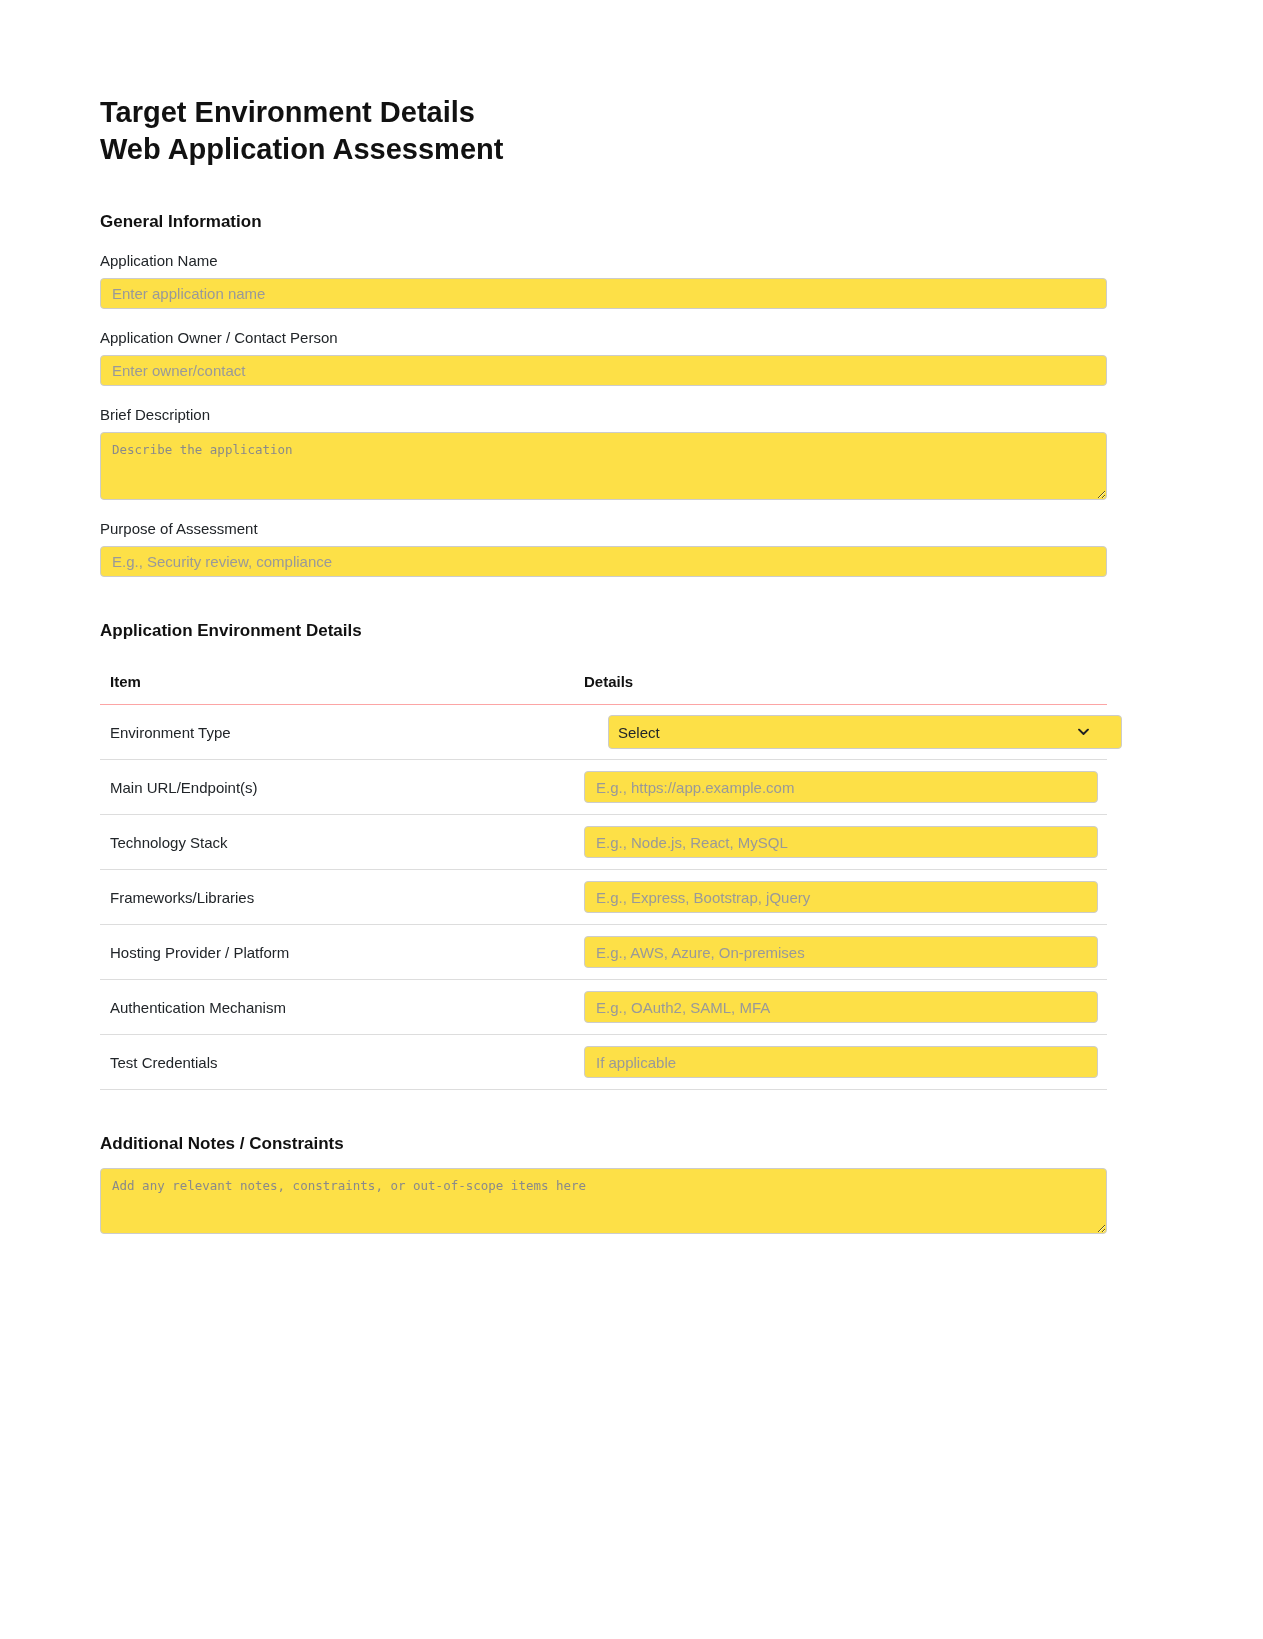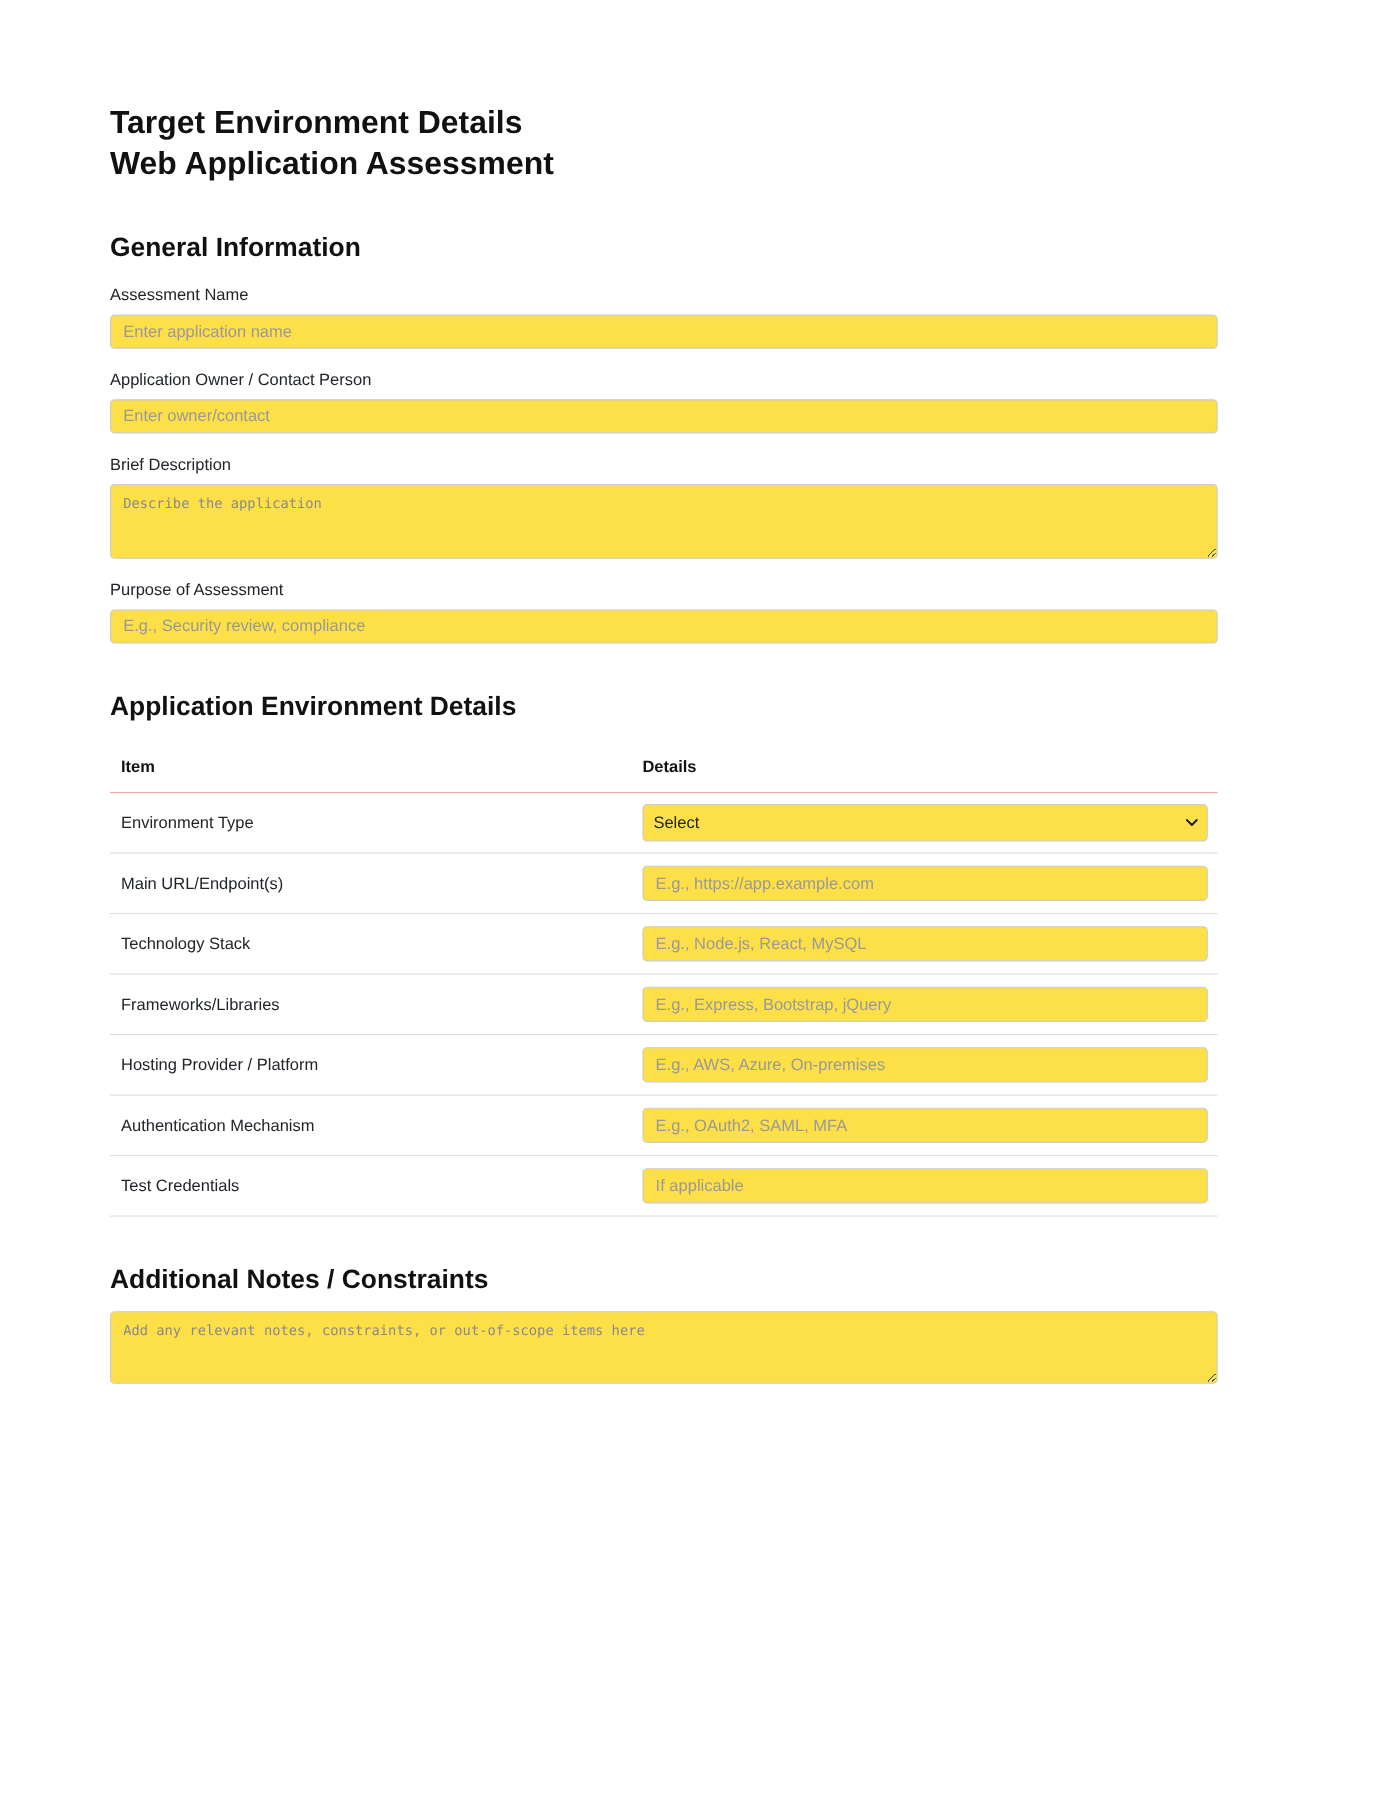--- a/index.html
+++ b/index.html
@@ -21,21 +21,21 @@
     padding-top: 94px;
   }
   h1.page-title {
     font-size: 29px;
     line-height: 37px;
     font-weight: 700;
     margin: 0 0 28px 0;
     color: #111111;
   }
   h2.section-heading {
-    font-size: 24px;
+    font-size: 17px;
     font-weight: 700;
     margin: 44px 0 14px 0;
     color: #111111;
   }
   .field { margin-bottom: 4px; }
   .field-label {
     display: block;
     font-size: 15px;
     margin: 20px 0 9px 0;
     color: #212529;
@@ -94,20 +94,21 @@
   .col-details {
     flex: 1;
     padding-right: 9px;
   }
   select.select-input {
     height: 34px;
     padding: 4px 30px 4px 9px;
     -webkit-appearance: none;
     -moz-appearance: none;
     appearance: none;
+    margin-left: 24px;
   }
   .select-wrap { position: relative; width: 100%; }
   .select-chevron {
     position: absolute;
     right: 9px;
     top: 50%;
     transform: translateY(-50%);
     pointer-events: none;
     display: flex;
     align-items: center;
@@ -121,21 +122,21 @@
 <div class="container">
 
   <h1 class="page-title">
     <span>Target Environment Details</span><br>
     <span>Web Application Assessment</span>
   </h1>
 
   <h2 class="section-heading">General Information</h2>
 
   <div class="field">
-    <label class="field-label">Assessment Name</label>
+    <label class="field-label">Application Name</label>
     <input class="text-input" type="text" placeholder="Enter application name" style="">
   </div>
 
   <div class="field">
     <label class="field-label">Application Owner / Contact Person</label>
     <input class="text-input" type="text" placeholder="Enter owner/contact" style="">
   </div>
 
   <div class="field">
     <label class="field-label">Brief Description</label>

